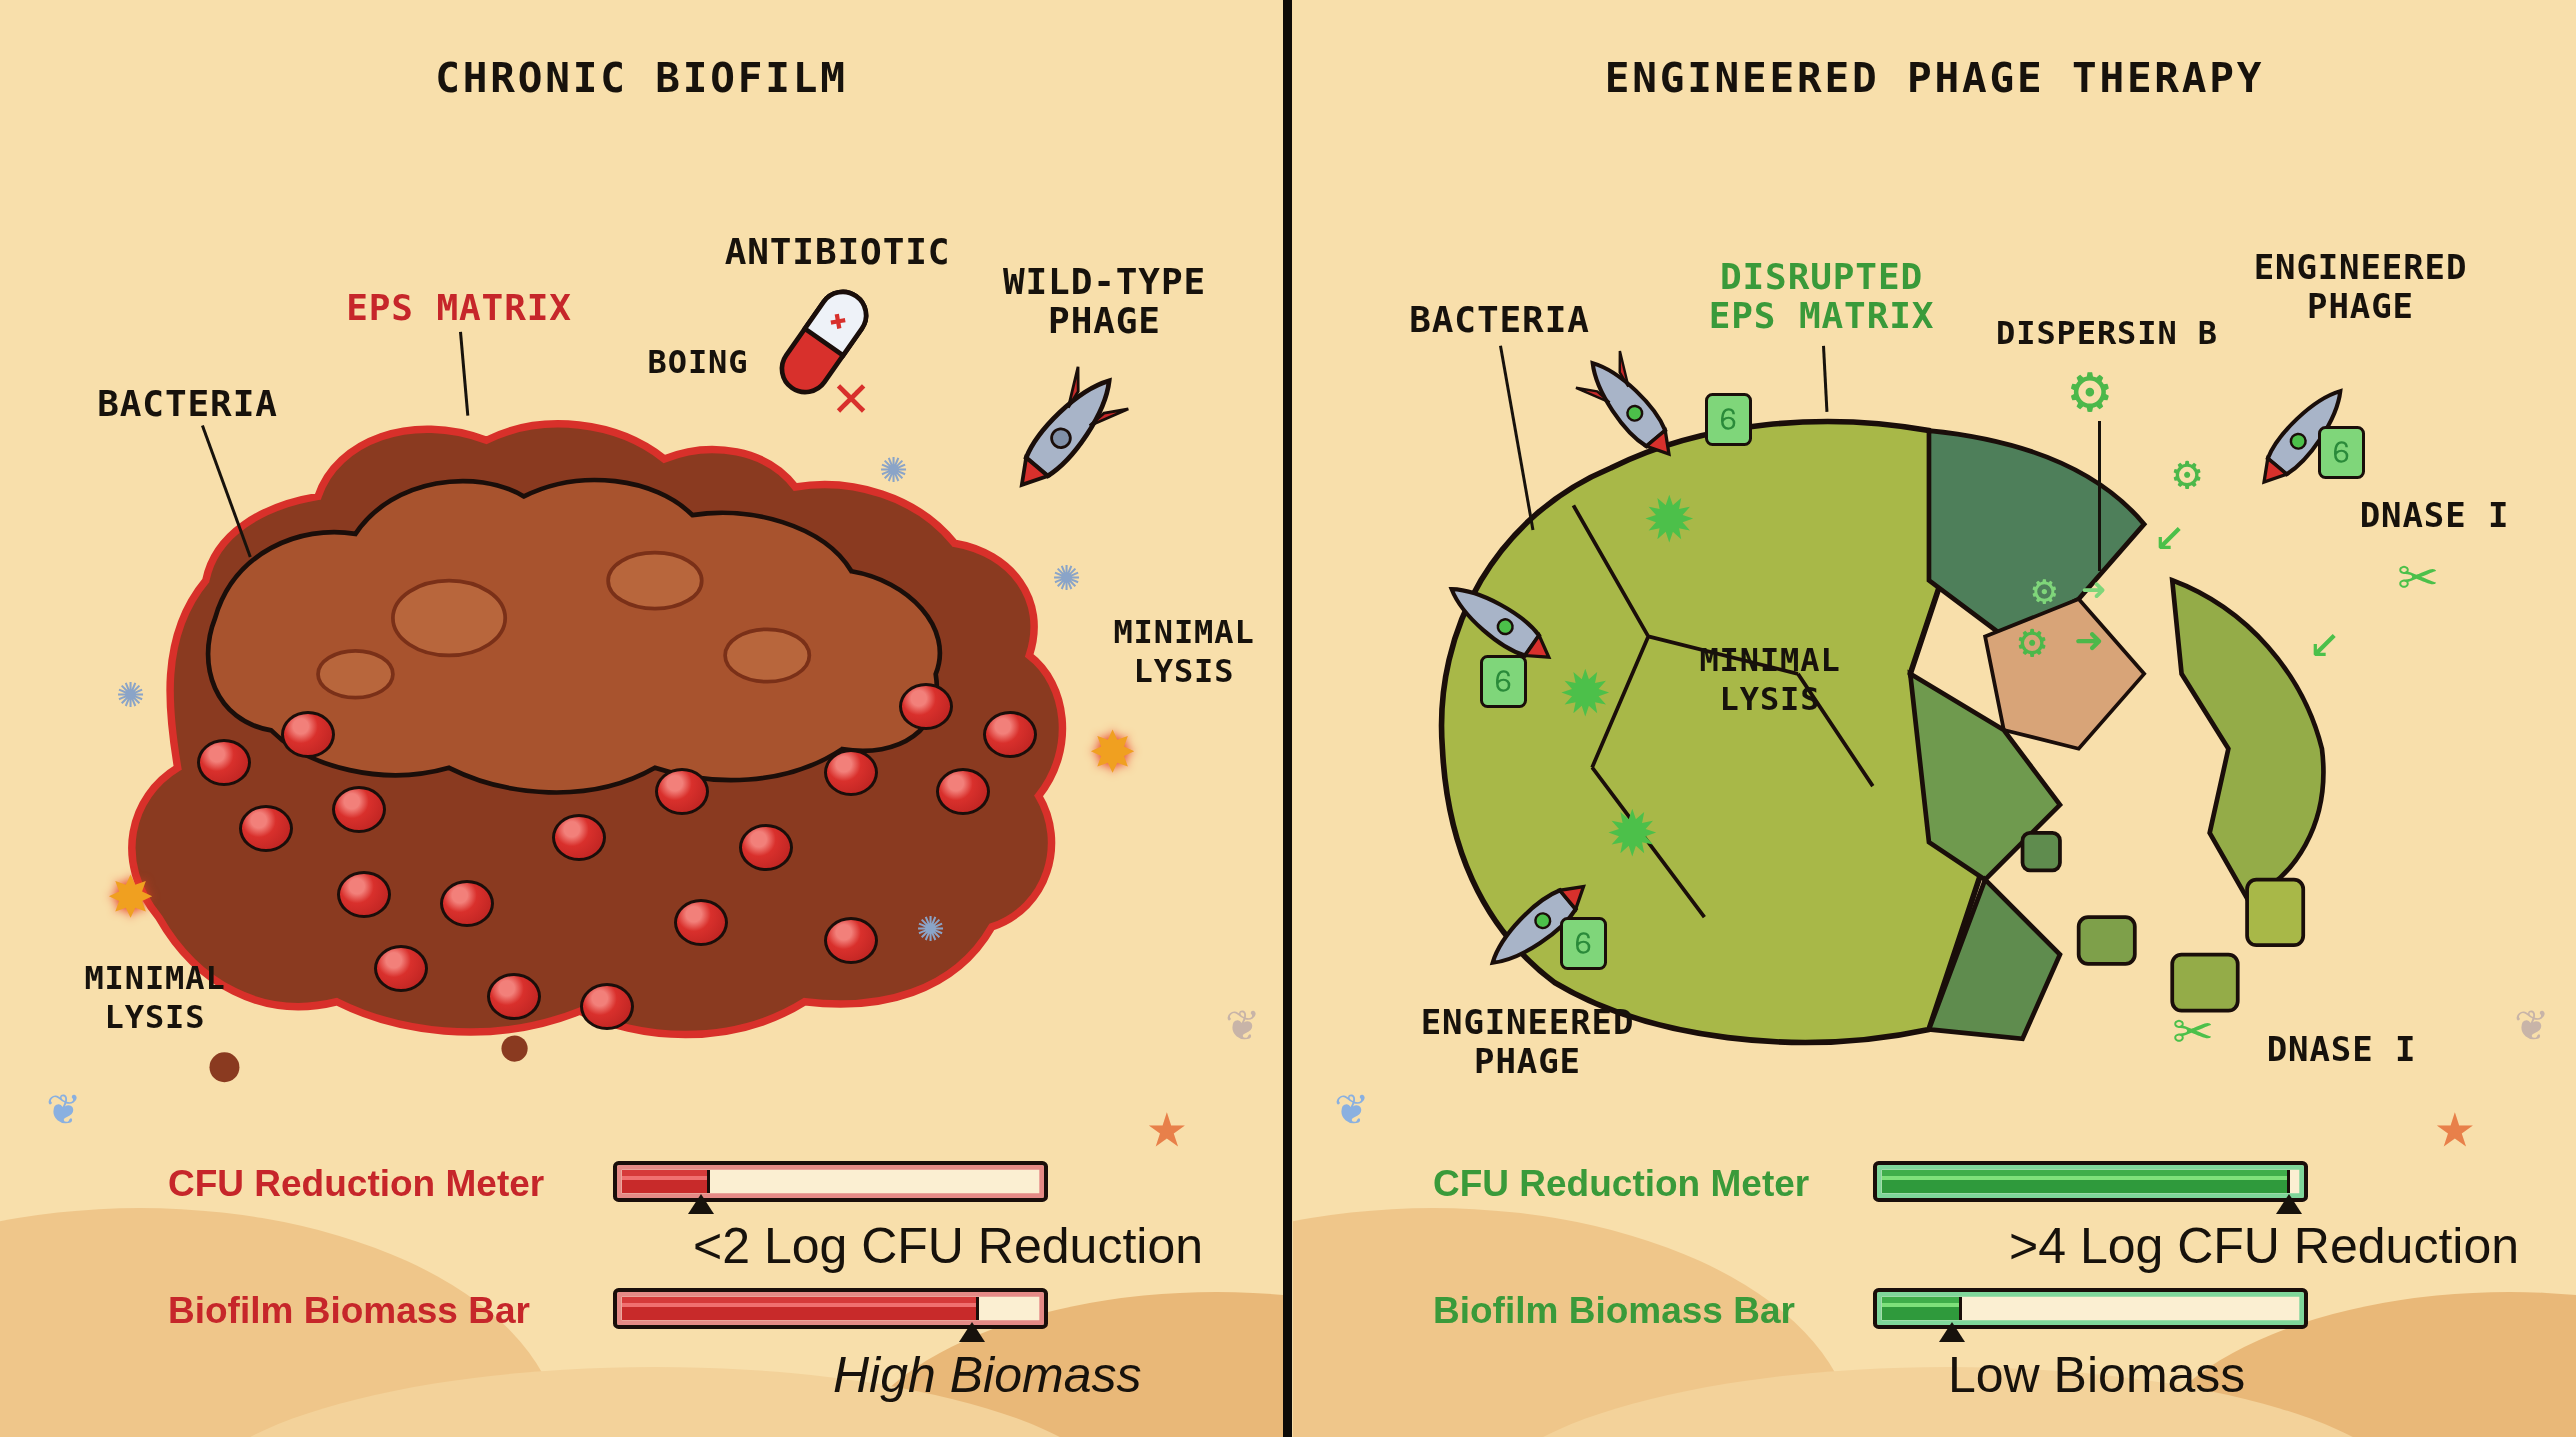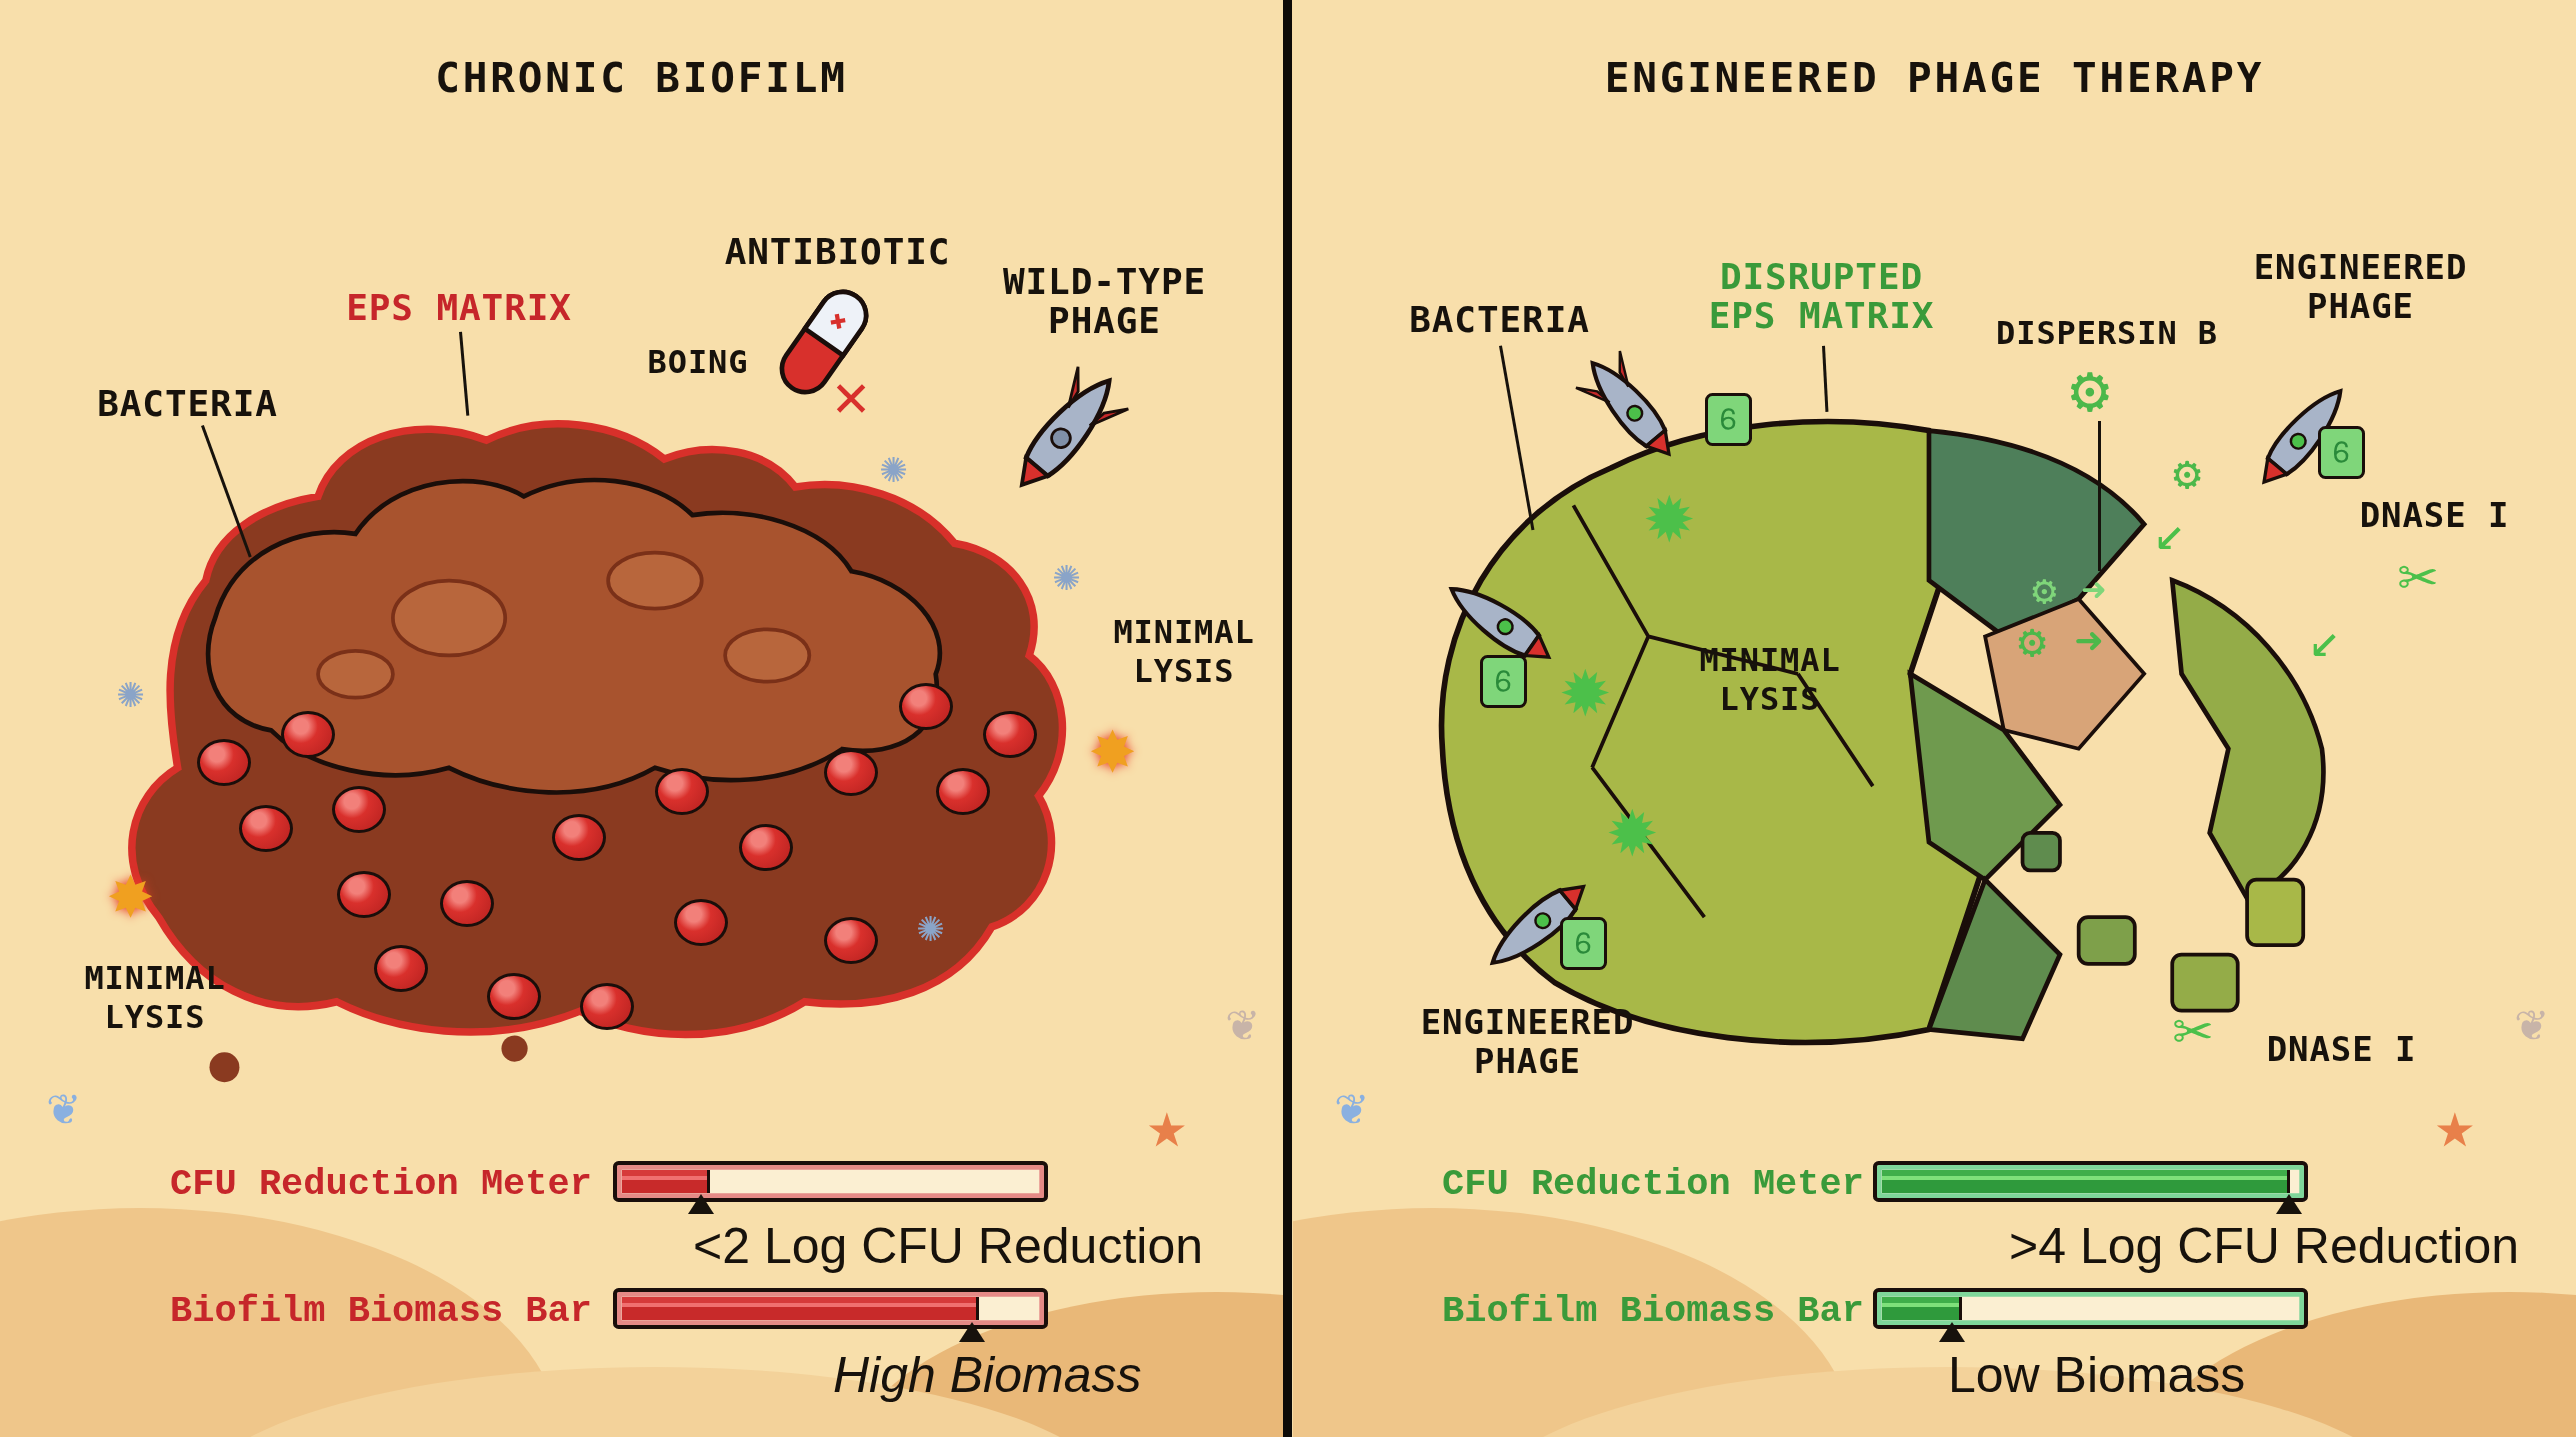--- a/index.html
+++ b/index.html
@@ -7,21 +7,21 @@
   .panel{position:absolute;top:0;height:1438px;width:1283px;overflow:hidden;background:#f8dfab;}
   .panel.left{left:0;}
   .panel.right{left:1293px;}
   .divider{position:absolute;left:1283px;top:0;width:9.4px;height:1438px;background:#0e0b08;}
   .sand-band{position:absolute;left:-94px;width:1498px;border-radius:50%;}
   .title{position:absolute;left:0;width:100%;text-align:center;font-weight:bold;color:#17120c;font-size:41px;letter-spacing:2.8px;line-height:67px;}
   .lbl{position:absolute;font-weight:bold;font-size:36px;line-height:39px;color:#17120c;text-align:center;letter-spacing:0.9px;}
   .lbl.red{color:#c6262a;}
   .lbl.green{color:#3a9a3a;}
   .leader{position:absolute;background:#17120c;width:2.8px;transform-origin:top left;}
-  .meter-label{position:absolute;font-family:Liberation Mono, monospace;font-size:37px;font-weight:bold;text-align:center;}
+  .meter-label{position:absolute;font-family:Liberation Sans, sans-serif;font-size:37px;font-weight:bold;text-align:left;}
   .meter-note{position:absolute;font-family:"Liberation Sans","DejaVu Sans",sans-serif;font-size:50px;color:#17120c;}
   .bar{position:absolute;height:41px;border:4.7px solid #1a0e0a;border-radius:5.6px;background:#fbefd2;box-sizing:border-box;}
   .bar.red{box-shadow:inset 0 0 0 4.7px #e58a86;}
   .bar.green{box-shadow:inset 0 0 0 4.7px #7fd69a;}
   .bar .fill{position:absolute;left:4.7px;top:4.7px;bottom:4.7px;border-right:3.7px solid #1a0e0a;}
   .bar.red .fill{background:linear-gradient(#d63a3a 0 25%,#f07070 25% 45%,#c82a2a 45% 100%);}
   .bar.green .fill{background:linear-gradient(#3fae4a 0 25%,#7ee07a 25% 45%,#2f9a3c 45% 100%);}
   .marker{position:absolute;width:0;height:0;border-left:13px solid transparent;border-right:13px solid transparent;border-bottom:20.6px solid #17120c;}
   .blob{position:absolute;}
   .cell{position:absolute;width:54px;height:47px;border-radius:50%;background:radial-gradient(circle at 35% 30%,#f2807a 0 18%,#d9302c 40%,#b4201e 100%);border:3.7px solid #1a0e0a;box-sizing:border-box;}

